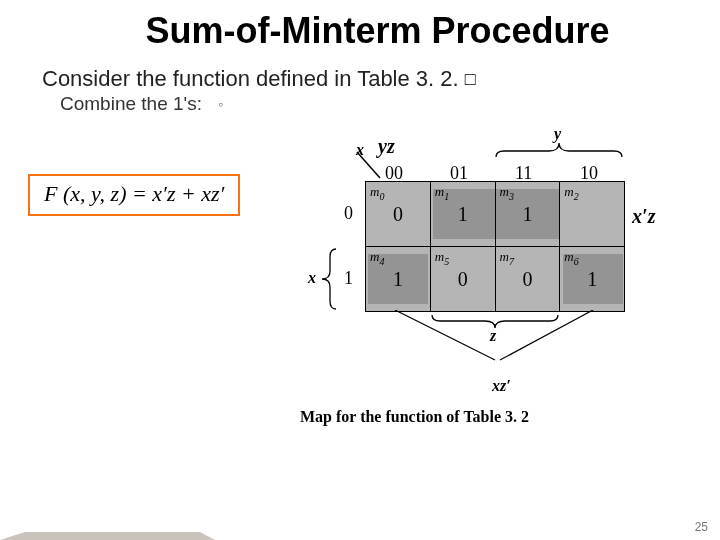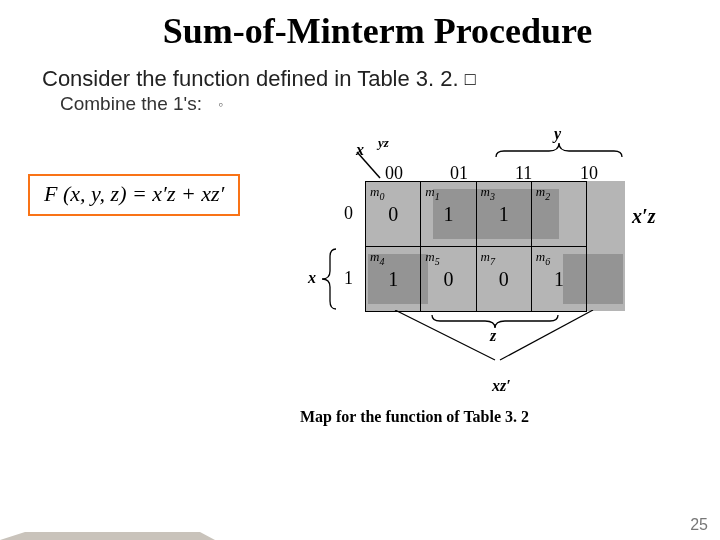--- a/index.html
+++ b/index.html
@@ -11,21 +11,21 @@
     position: relative;
     overflow: hidden;
   }
   .slide {
     width: 100%;
     height: 100%;
     position: relative;
     padding: 10px 30px 0 30px;
   }
   .title {
-    font-family: Liberation Serif, serif;
+    font-family: Liberation Sans, sans-serif;
     font-size: 36px;
     font-weight: bold;
     color: #000;
     text-align: center;
     margin: 0 0 14px 35px;
   }
   .subtitle {
     font-size: 22px;
     color: #222;
     margin-left: 12px;
@@ -71,21 +71,21 @@
     top: 46px;
     width: 260px;
     height: 130px;
     background: #b5b5b5;
   }
   .kmap table {
     position: absolute;
     left: 55px;
     top: 46px;
     border-collapse: collapse;
-    width: 222px;
+    width: 260px;
     height: 130px;
   }
   .kmap td {
     border: 1.5px solid #000;
     width: 65px;
     height: 65px;
     position: relative;
     text-align: center;
     vertical-align: middle;
     font-family: "Times New Roman", serif;
@@ -120,21 +120,21 @@
     font-style: italic;
     font-size: 16px;
     font-weight: bold;
   }
   .axis-yz {
     position: absolute;
     left: 68px;
     top: 0px;
     font-family: "Times New Roman", serif;
     font-style: italic;
-    font-size: 13px;
+    font-size: 20px;
     font-weight: bold;
   }
   .diag {
     position: absolute;
     left: 45px;
     top: 15px;
     width: 30px;
     height: 30px;
   }
   .brace-y {
@@ -214,21 +214,21 @@
     left: 300px;
     top: 408px;
     font-family: "Times New Roman", serif;
     font-size: 16px;
     font-weight: bold;
   }
   .pagenum {
     position: absolute;
     right: 12px;
     bottom: 6px;
-    font-size: 16px;
+    font-size: 12px;
     color: #777;
     font-family: Arial, sans-serif;
   }
   .accent {
     position: absolute;
     left: -30px;
     bottom: -10px;
     width: 270px;
     height: 70px;
   }

